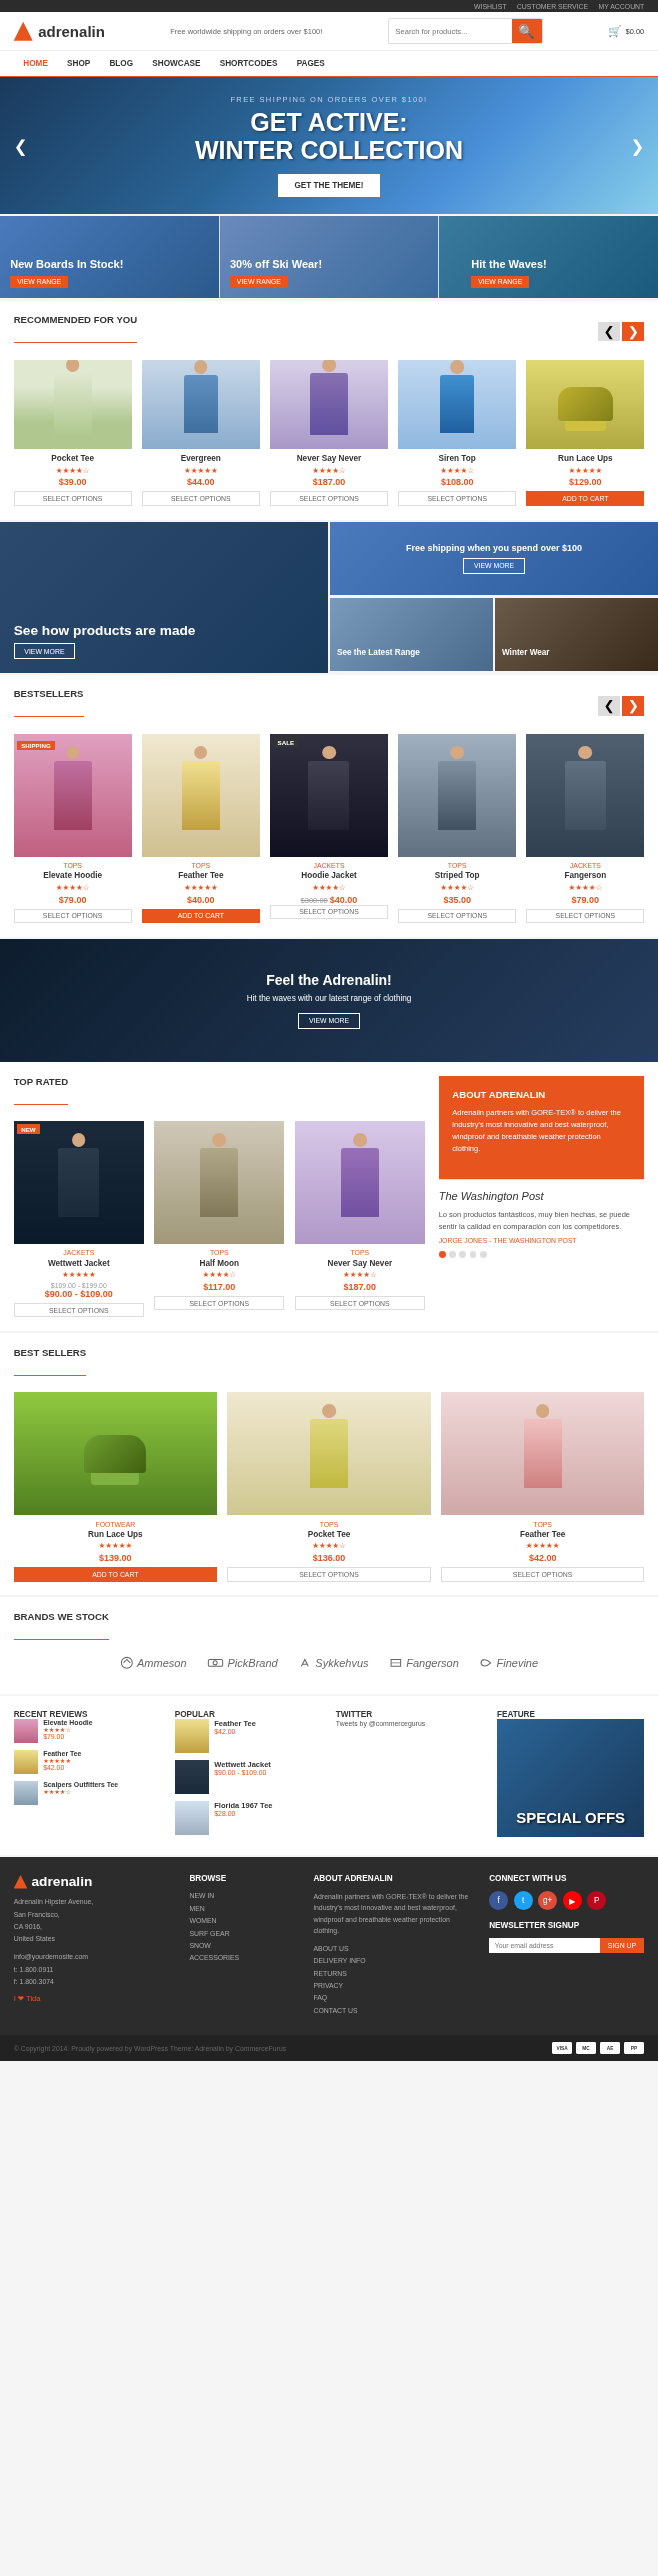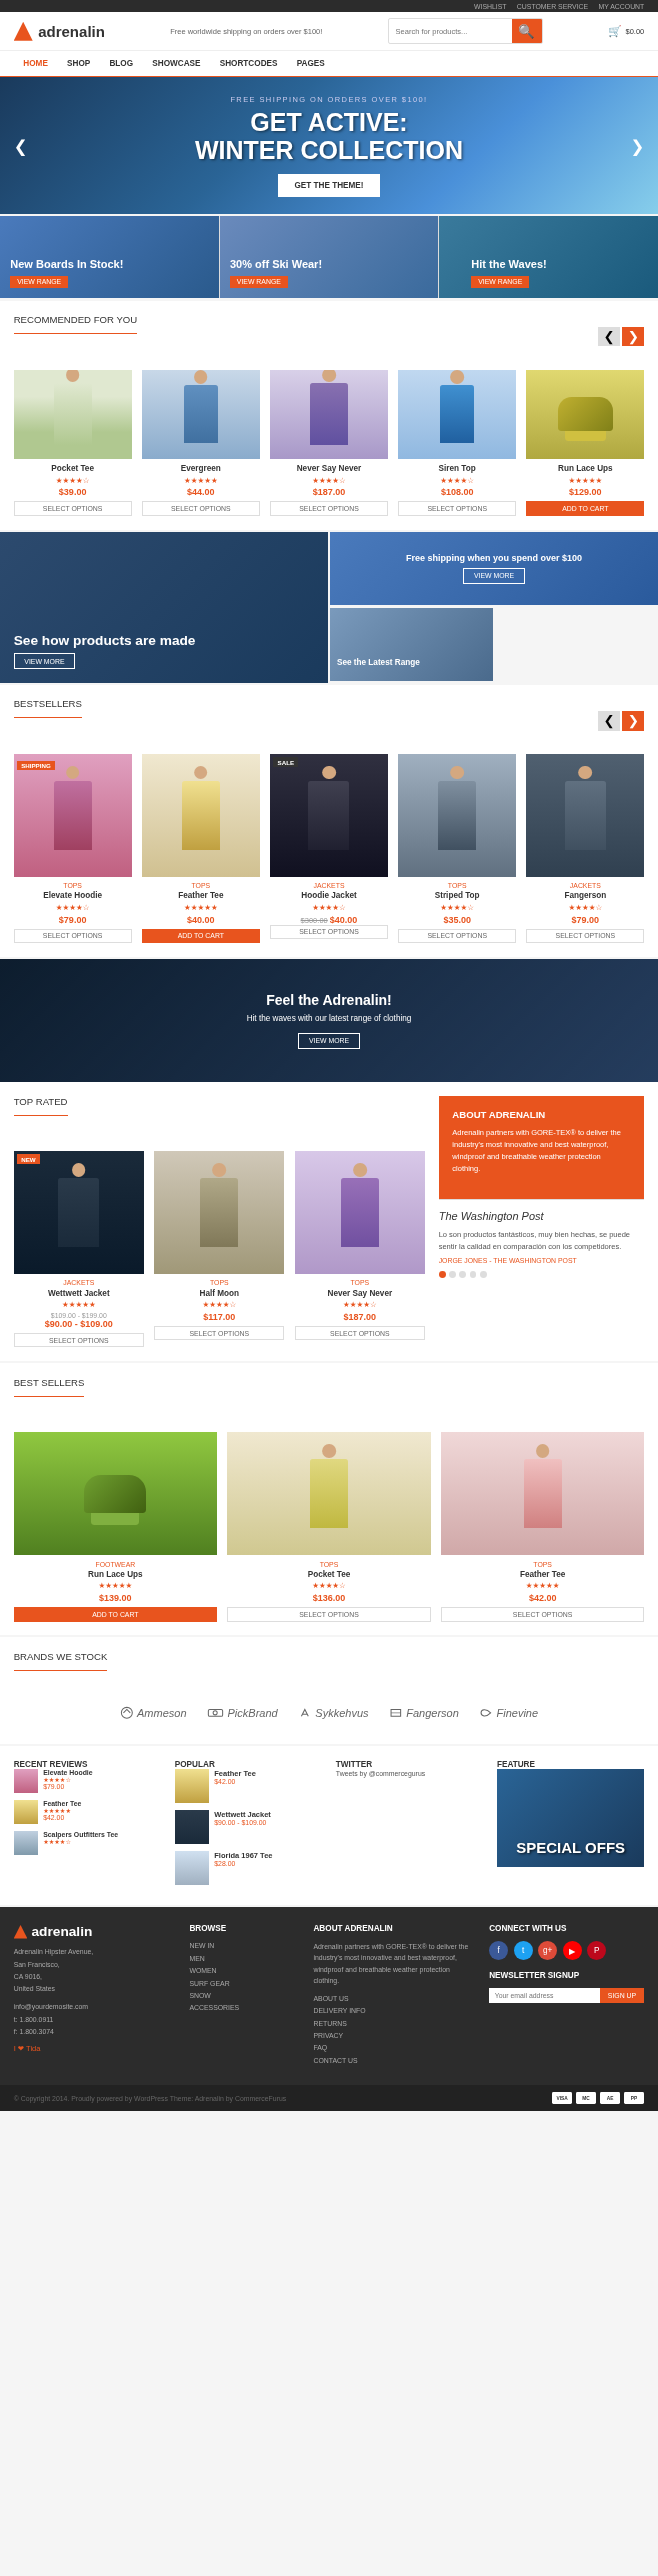--- a/index.html
+++ b/index.html
@@ -42,21 +42,21 @@
     .promo-box { position: relative; height: 82px; overflow: hidden; display: flex; align-items: flex-end; padding: 10.3px; }
     .promo-box-1 { background: linear-gradient(135deg, #4a7abc, #2a5a8c); }
     .promo-box-2 { background: linear-gradient(135deg, #6a8abc, #3a6a9c); }
     .promo-box-3 { background: linear-gradient(135deg, #3a7a9c, #1a5a7c); padding-left: 32px; }
     .promo-box-content { color: white; }
     .promo-box-content h3 { font-size: 11px; font-weight: bold; margin-bottom: 5.5px; }
     .promo-box-btn { background: #e8541e; color: white; padding: 2.7px 6.9px; font-size: 6.9px; text-transform: uppercase; border: none; cursor: pointer; }
     
     
     .section { padding: 13.7px; background: white; margin-bottom: 2.1px; }
-    .section-title { font-size: 9.6px; font-weight: normal; color: #333; text-transform: uppercase; border-bottom: 1.4px solid #e8541e; padding-bottom: 8px; margin-bottom: 25px; display: inline-block; }
+    .section-title { font-size: 9.6px; font-weight: bold; color: #333; text-transform: uppercase; border-bottom: 1.4px solid #e8541e; padding-bottom: 17px; margin-bottom: 6px; display: inline-block; }
     
     
     .product-grid { display: grid; grid-template-columns: repeat(5, 1fr); gap: 10.3px; }
     .product-grid-3 { display: grid; grid-template-columns: repeat(3, 1fr); gap: 10.3px; }
     .product-card { text-align: center; }
     .product-img { width: 100%; height: 89px; background: #f0f0f0; display: flex; align-items: center; justify-content: center; margin-bottom: 5.5px; overflow: hidden; position: relative; }
     .product-img-tall { height: 123px; }
     .product-name { font-size: 8.2px; font-weight: bold; color: #333; margin-bottom: 2.7px; }
     .product-category { font-size: 6.9px; color: #e8541e; text-transform: uppercase; margin-bottom: 2.1px; }
     .stars { color: #e8541e; font-size: 7.5px; margin-bottom: 2.7px; }
@@ -342,20 +342,25 @@
         <button class="view-more-btn">VIEW MORE</button>
       </div>
     </div>
 
     <div class="banner-bottom-right">
       <div class="banner-br-item" style="background:linear-gradient(135deg,#7a9abc,#4a6a8c);">
         <div class="banner-text">
           <p style="font-size:8.2px;font-weight:bold;color:white;">See the Latest Range</p>
         </div>
       </div>
+      <div class="banner-br-item" style="background:linear-gradient(135deg,#6a5a4a,#3a2a1a);">
+        <div class="banner-text">
+          <p style="font-size:8.2px;font-weight:bold;color:white;">Winter Wear</p>
+        </div>
+      </div>
     </div>
   </div>
 </div>
 
 <div class="section">
   <div style="display:flex;justify-content:space-between;align-items:center;margin-bottom:10.3px;">
     <span class="section-title">BESTSELLERS</span>
     <div style="display:flex;gap:2.1px;">
       <button style="background:#ddd;border:none;padding:2.1px 5.5px;cursor:pointer;">❮</button>
       <button style="background:#e8541e;border:none;padding:2.1px 5.5px;color:white;cursor:pointer;">❯</button>
@@ -677,21 +682,21 @@
     </div>
   </div>
 
   <div>
     <h4>TWITTER</h4>
     <p class="twitter-item">Tweets by @commercegurus</p>
   </div>
 
   <div>
     <h4>FEATURE</h4>
-    <div class="feature-box special-offers-bg" style="height:98px;">
+    <div class="feature-box special-offers-bg" style="height:118px;">
       <div class="special-offers-text">
         <div class="special-offers-title">Special Offs</div>
       </div>
     </div>
   </div>
 </div>
 
 <div class="footer-main">
   <div class="footer-grid">
 

